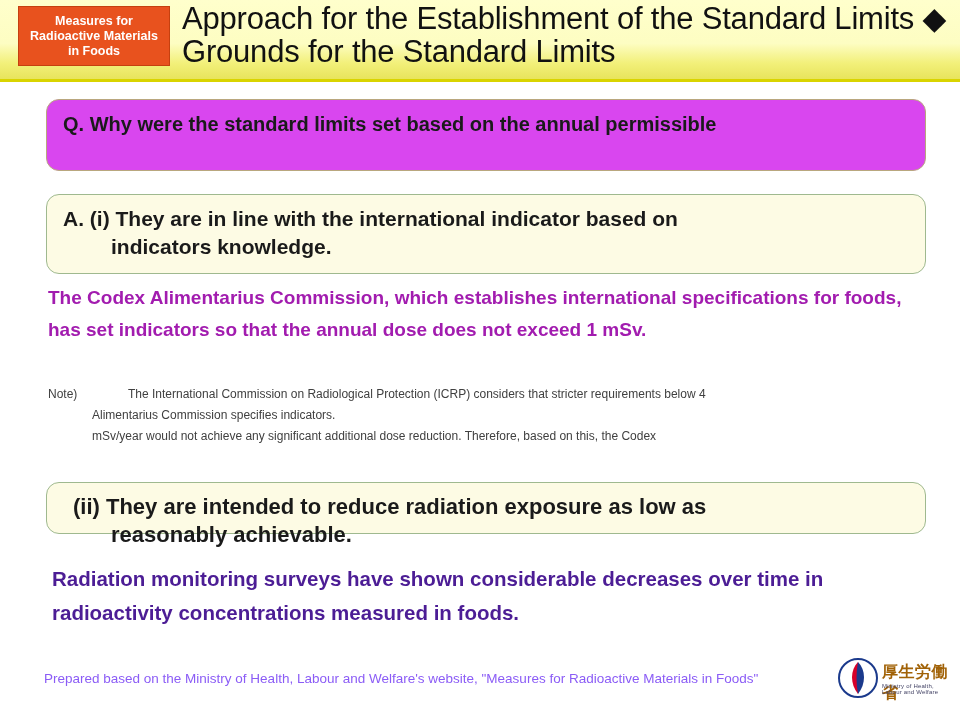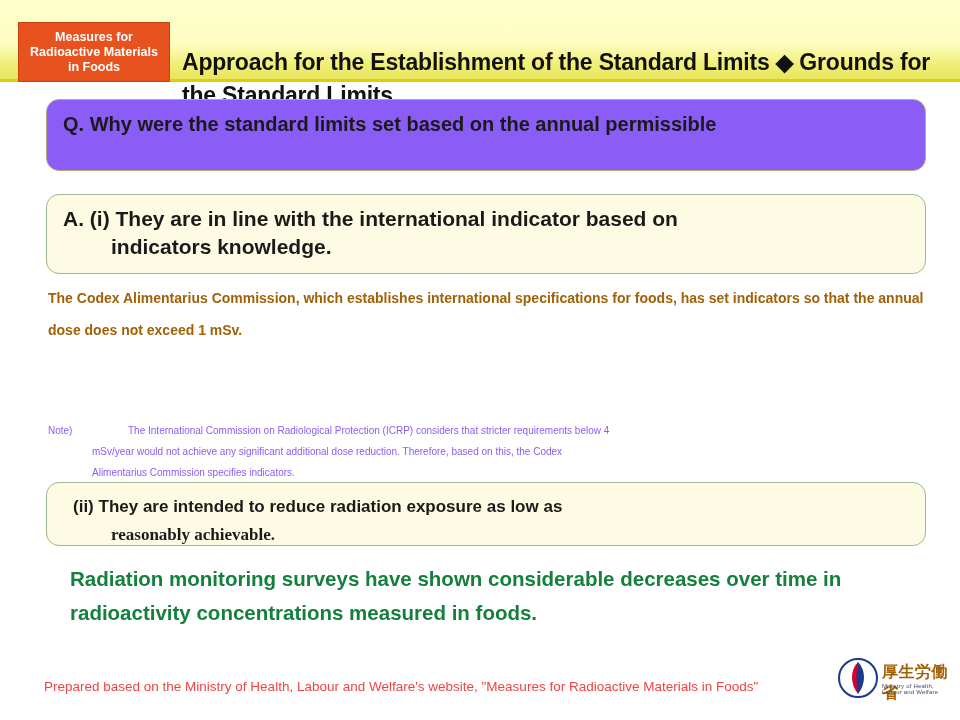--- a/index.html
+++ b/index.html
@@ -35,48 +35,46 @@
     color: #ffffff;
     font-size: 12.5px;
     font-weight: bold;
     line-height: 15px;
     display: flex;
     align-items: center;
     justify-content: center;
     text-align: center;
     box-sizing: border-box;
     padding: 2px 4px;
-    margin-top: 16px;
   }
   .header-title {
     position: absolute;
     left: 182px;
     top: 2px;
     width: 770px;
-    font-size: 23px;
-    font-weight: bold;
+    font-size: 31px;
+    font-weight: normal;
     color: #111111;
     line-height: 33px;
     letter-spacing: -0.2px;
-    margin-top: 44px;
   }
 
   
   .content {
     position: relative;
     width: 960px;
     height: 638px;
   }
 
   .box {
     position: absolute;
     box-sizing: border-box;
     border-radius: 13px;
     border: 1px solid #b9a77e;
-    background: #8b5cf6;
+    background: #d946ef;
     padding: 10px 16px;
     font-size: 20px;
     font-weight: bold;
     color: #1a1a1a;
     line-height: 28px;
   }
   .box.green {
     border: 1px solid #9fb98f;
     background: #fdfbe4;
   }
@@ -98,80 +96,77 @@
     font-size: 21px;
   }
   .a1-line1 { display: block; }
   .a1-line2 { display: block; padding-left: 48px; }
 
   .para {
     position: absolute;
     left: 48px;
     top: 200px;
     width: 880px;
-    font-size: 14px;
-    font-weight: bold;
-    color: #a16207;
+    font-size: 19px;
+    font-weight: bold;
+    color: #a21caf;
     line-height: 32px;
   }
 
   .note {
     position: absolute;
     left: 48px;
     top: 302px;
     width: 884px;
-    font-size: 10px;
-    color: #8b5cf6;
+    font-size: 12px;
+    color: #404040;
     line-height: 21px;
-    margin-top: 36px;
   }
   .note-label {
     float: left;
     width: 40px;
   }
   .note-body {
     margin-left: 40px;
   }
   .note-body .indent {
     display: block;
     padding-left: 44px;
   }
 
   .a2-box {
     left: 46px;
     top: 400px;
     width: 880px;
-    height: 64px;
-    font-size: 17px;
+    height: 52px;
+    font-size: 22px;
   }
   .a2-line1 { display: block; padding-left: 10px; }
-  .a2-line2 { display: block; padding-left: 48px; font-family: Liberation Serif, serif; }
+  .a2-line2 { display: block; padding-left: 48px; }
 
   .para2 {
     position: absolute;
     left: 52px;
     top: 480px;
     width: 880px;
     font-size: 20.5px;
     font-weight: bold;
-    color: #15803d;
+    color: #4c1d95;
     line-height: 34px;
-    margin-left: 18px;
   }
 
   
   .footer-text {
     position: absolute;
     left: 44px;
     top: 588px;
     width: 790px;
     font-size: 13.5px;
-    color: #ef4444;
+    color: #8b5cf6;
     line-height: 18px;
-    margin-top: 8px;
   }
 
   .logo {
     position: absolute;
     left: 838px;
     top: 572px;
     width: 116px;
     height: 48px;
   }
   .logo-mark {
@@ -220,22 +215,22 @@
     <span class="a1-line1">A. (i) They are in line with the international indicator based on</span>
     <span class="a1-line2">indicators knowledge.</span>
   </div>
 
   <div class="para">The Codex Alimentarius Commission, which establishes international specifications for foods, has set indicators so that the annual dose does not exceed 1 mSv.</div>
 
   <div class="note">
     <span class="note-label">Note)</span>
     <span class="note-body">
       <span>The International Commission on Radiological Protection (ICRP) considers that stricter requirements below 4</span>
+      <span class="indent">Alimentarius Commission specifies indicators.</span>
       <span class="indent">mSv/year would not achieve any significant additional dose reduction. Therefore, based on this, the Codex</span>
-      <span class="indent">Alimentarius Commission specifies indicators.</span>
     </span>
   </div>
 
   <div class="box green a2-box">
     <span class="a2-line1">(ii) They are intended to reduce radiation exposure as low as</span>
     <span class="a2-line2">reasonably achievable.</span>
   </div>
 
   <div class="para2">Radiation monitoring surveys have shown considerable decreases over time in radioactivity concentrations measured in foods.</div>
 

